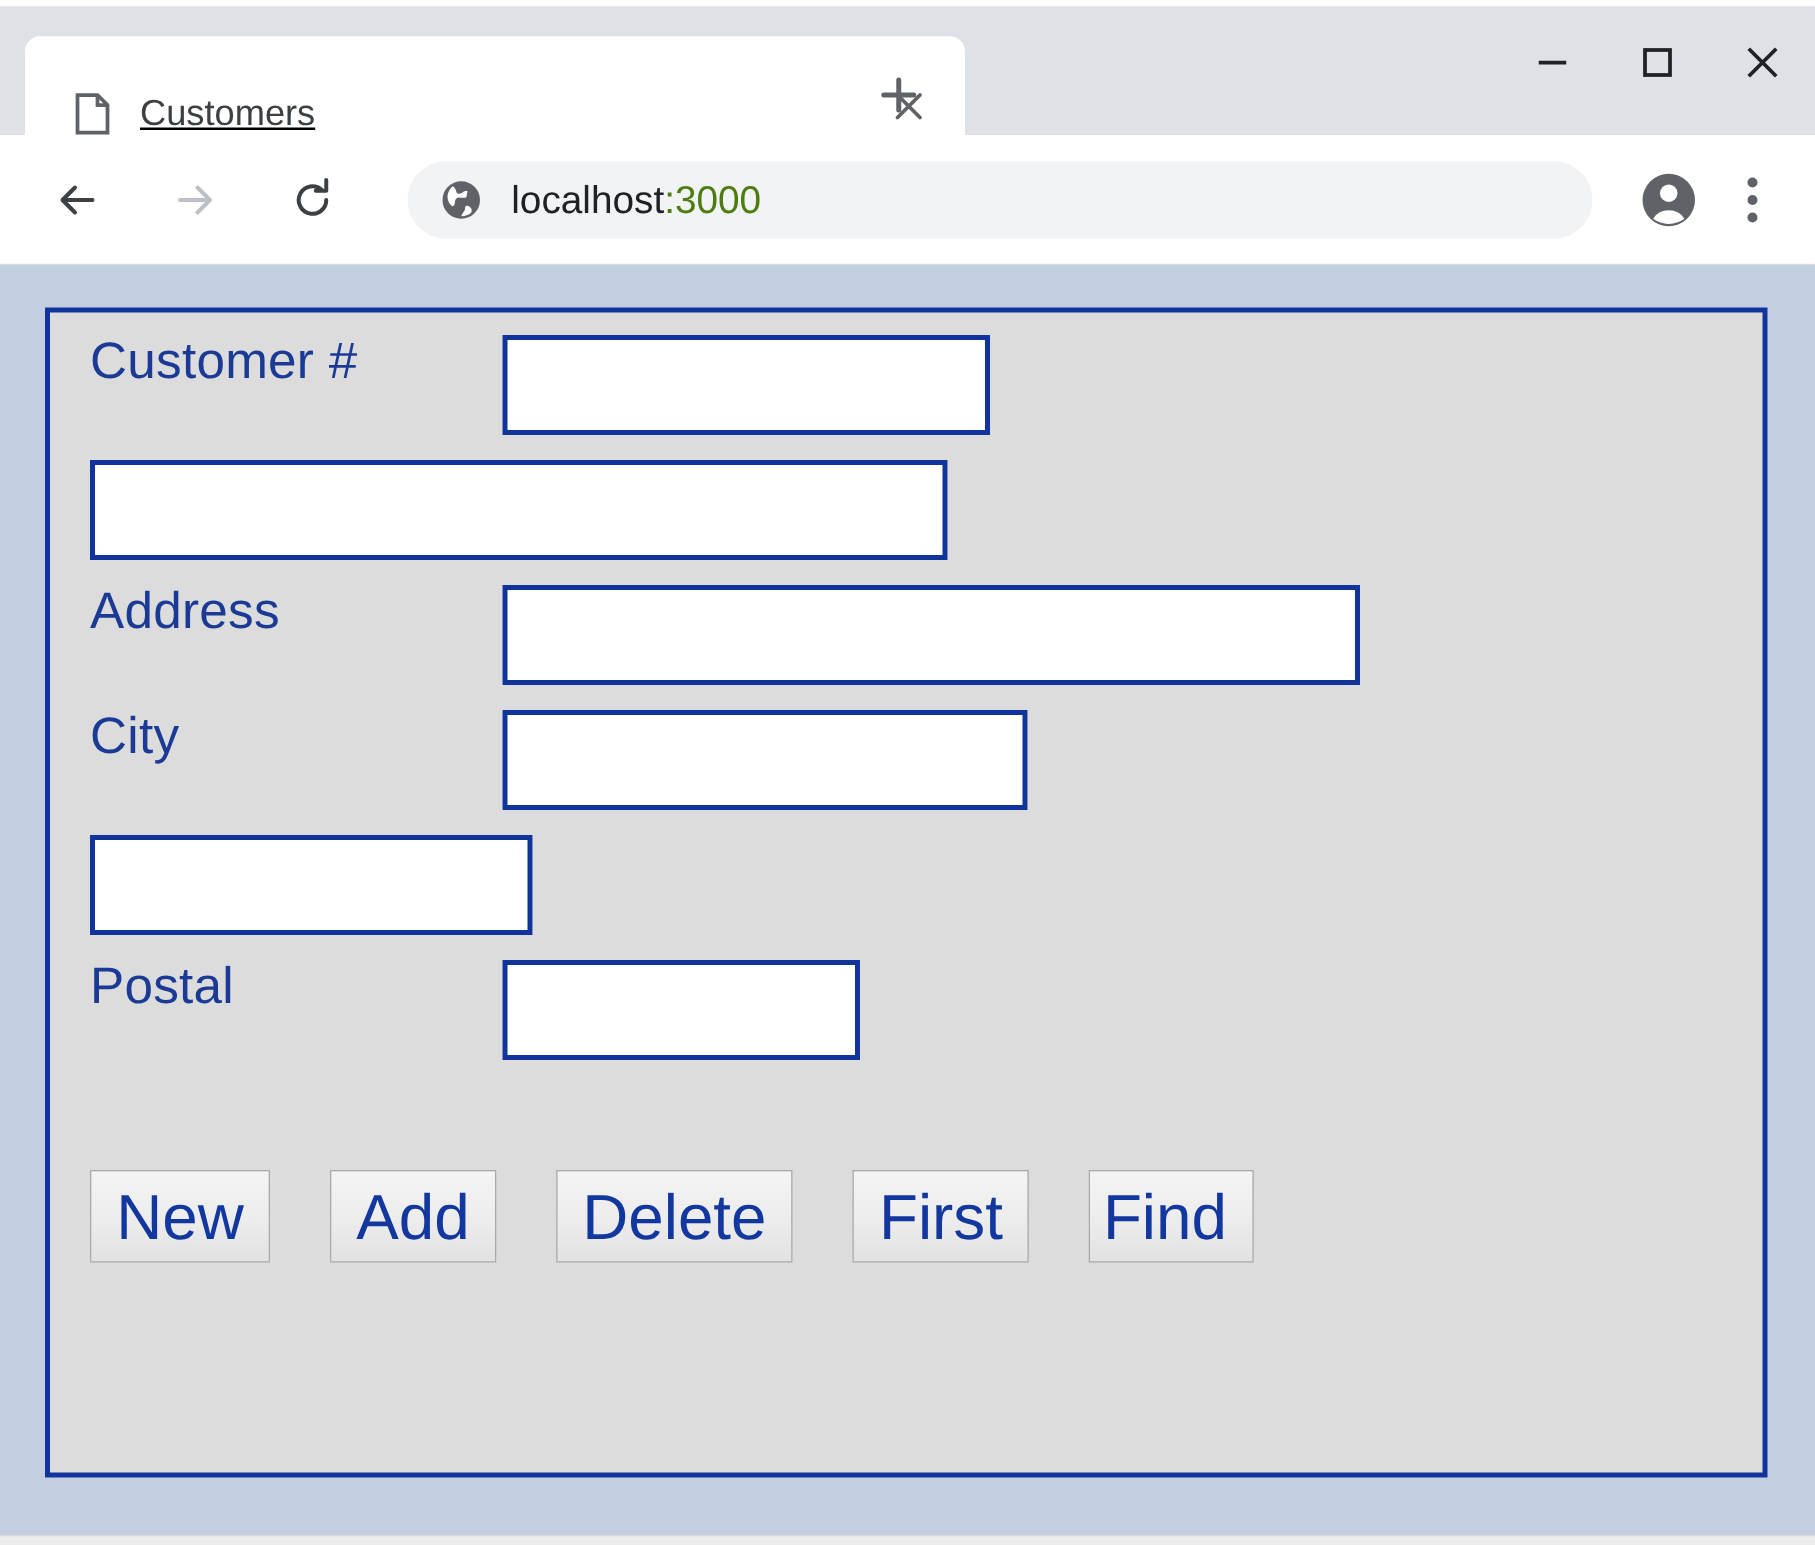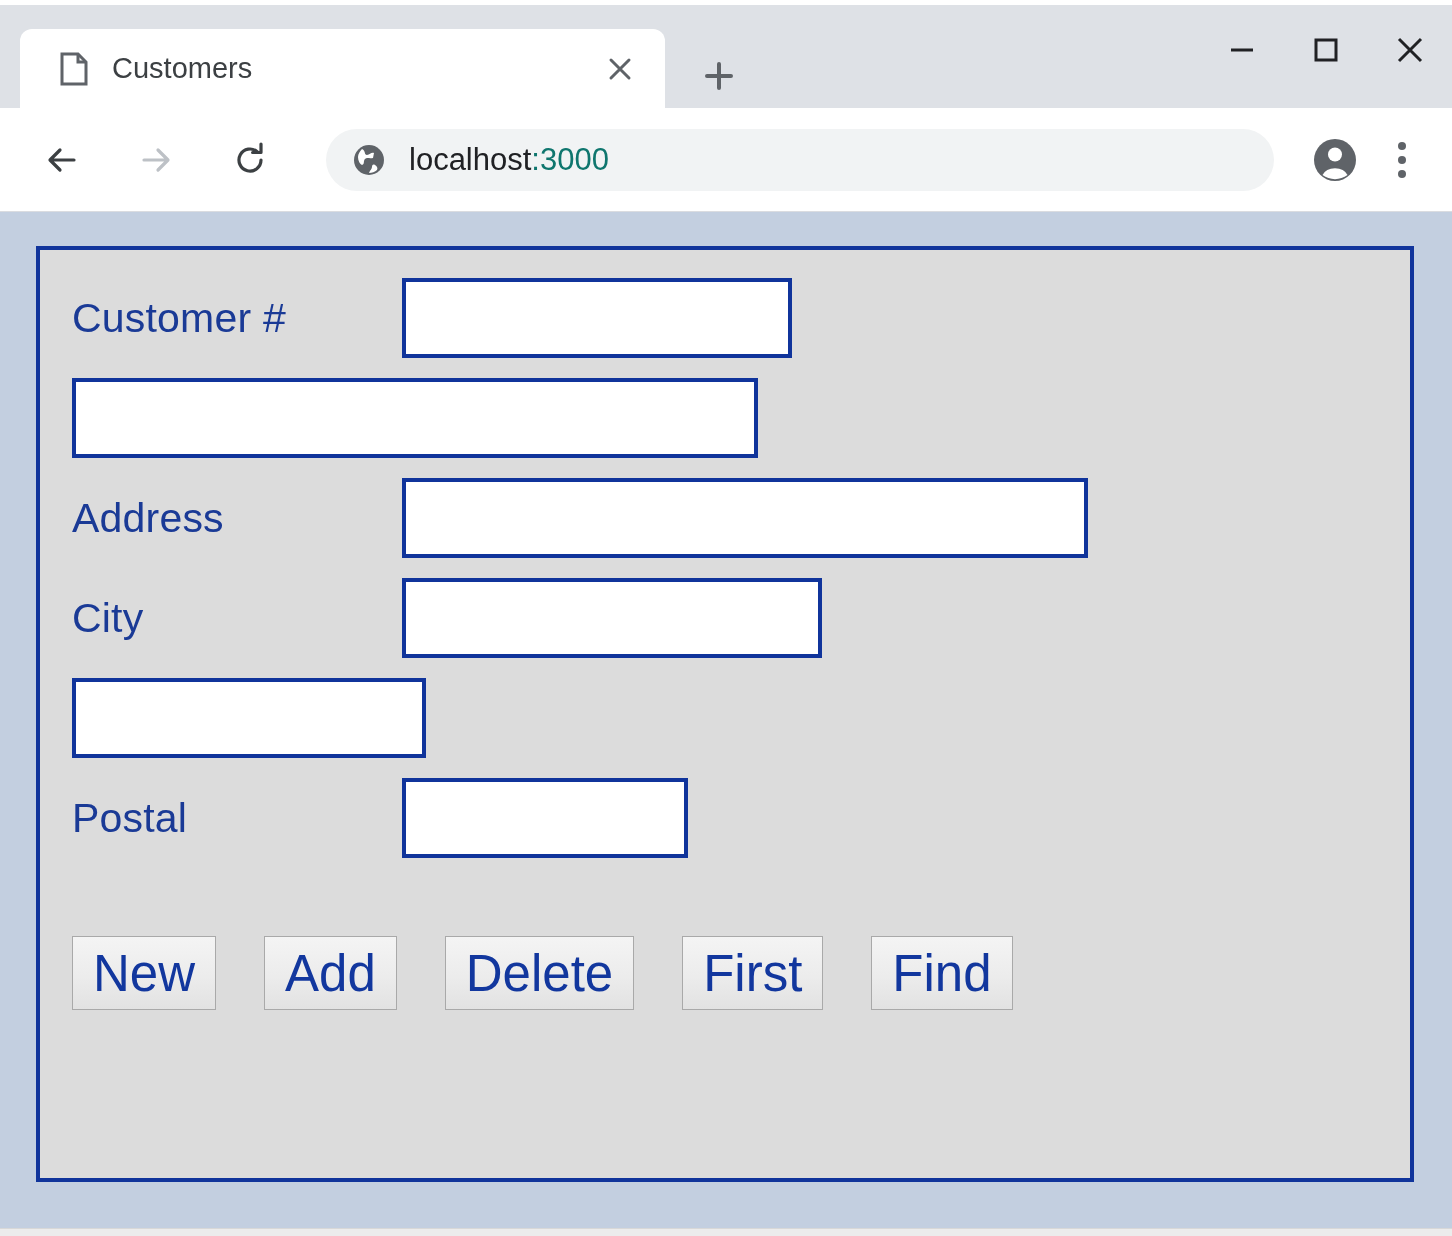--- a/index.html
+++ b/index.html
@@ -29,26 +29,27 @@
     background: #dee1e6;
     position: relative;
     flex: 0 0 auto;
     display: flex;
     align-items: flex-end;
   }
 
   .tab {
     position: absolute;
     left: 20px; top: 24px;
-    width: 645px; height: 79px;
+    width: 752px; height: 79px;
     background: #ffffff;
     border-radius: 12px 12px 0 0;
     display: flex;
-    align-items: center;
+    align-items: flex-end;
     padding: 0 0 0 0;
+    text-decoration: underline;
   }
   .tab-favicon {
     width: 28px; height: 34px;
     margin-left: 40px;
     flex: 0 0 auto;
     position: relative;
   }
   .tab-title {
     font-size: 29px;
     color: #3c4043;
@@ -124,21 +125,21 @@
     display: flex; align-items: center; justify-content: center;
   }
   .omnibox-text {
     font-size: 31px;
     margin-left: 23px;
     color: #202124;
     white-space: nowrap;
     overflow: hidden;
     flex: 1 1 auto;
   }
-  .omnibox-text .dim { color: #0f766e; }
+  .omnibox-text .dim { color: #4d7c0f; }
 
   .toolbar-right {
     display: flex;
     align-items: center;
     flex: 0 0 auto;
     margin-right: 14px;
   }
   .avatar-btn, .menu-btn {
     width: 66px; height: 66px;
     display: flex; align-items: center; justify-content: center;
@@ -157,21 +158,21 @@
   .form-panel {
     position: absolute;
     left: 36px; top: 34px;
     width: 1378px; height: 936px;
     background: #dcdcdc;
     border: 4px solid #10349b;
   }
 
   .field-row {
     display: flex;
-    align-items: center;
+    align-items: flex-start;
     height: 100px;
     padding-left: 32px;
   }
   .field-row:first-child { margin-top: 18px; }
 
   .field-label {
     width: 330px;
     flex: 0 0 auto;
     font-size: 41px;
     color: #1a3a96;
@@ -210,21 +211,21 @@
     margin-right: 48px;
     background: linear-gradient(180deg, #f4f4f4 0%, #ececec 55%, #e2e2e2 100%);
     border: 1px solid #a9a9a9;
     color: #12379e;
     font-family: "Liberation Sans", sans-serif;
     font-size: 51px;
     line-height: 1;
     padding: 0 20px;
     cursor: default;
   }
-  .btn:last-child { margin-right: 0; }
+  .btn:last-child { margin-right: 0; padding-left: 10px; }
 
   .bottom-edge {
     height: 8px;
     background: #ececec;
     border-top: 1px solid #d8d8d8;
     flex: 0 0 auto;
   }
 </style>
 </head>
 <body>

